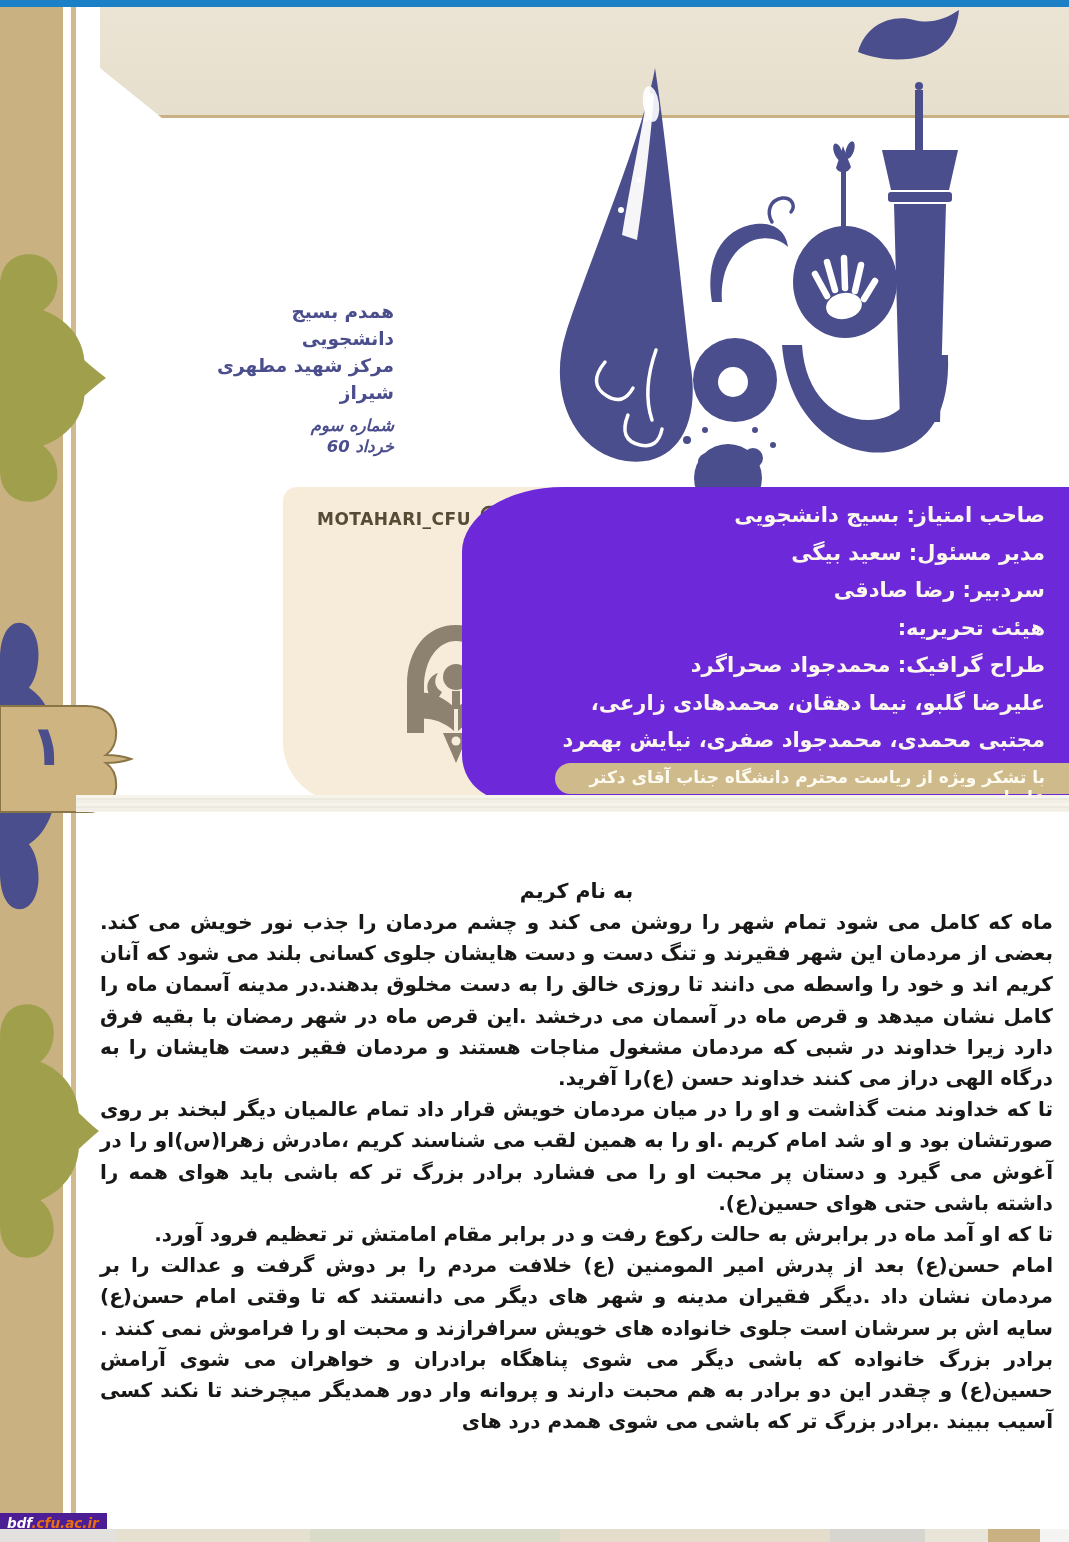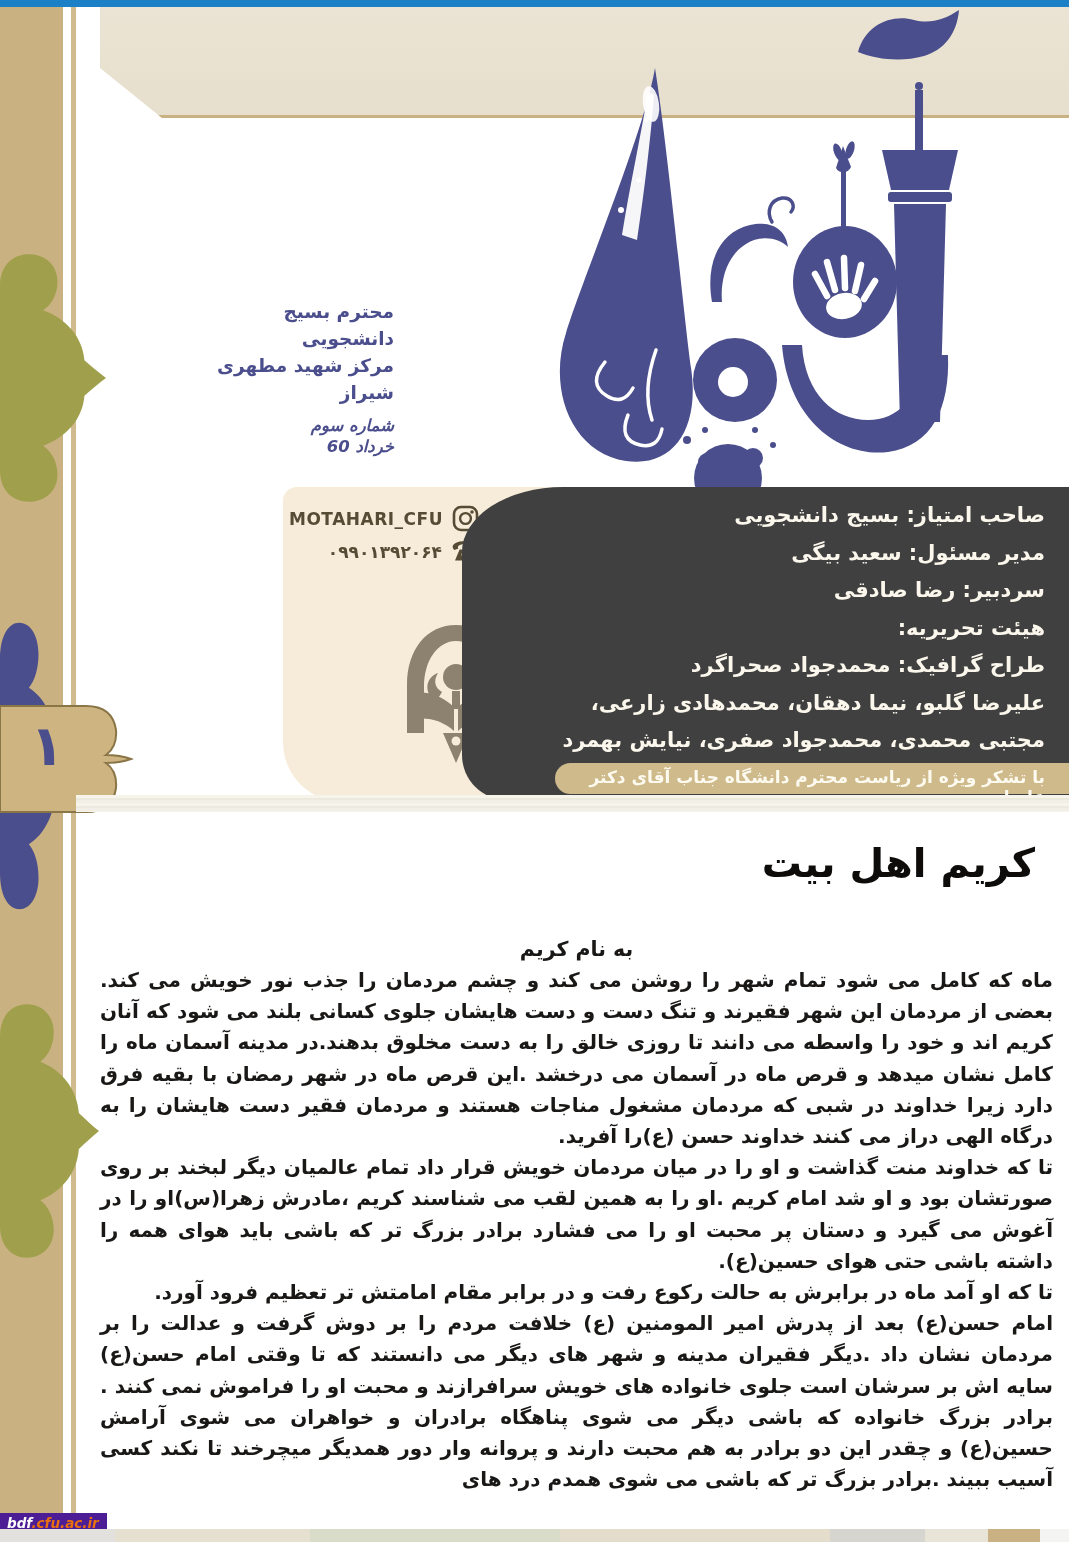--- a/index.html
+++ b/index.html
@@ -36,29 +36,29 @@
 
   
   .pub-block{position:absolute;left:198px;top:298px;width:196px;direction:rtl;text-align:right;color:#4b4e8c;}
   .pub-block .line{font-size:18.5px;font-weight:bold;line-height:27px;}
   .pub-block .sub{margin-top:9px;padding-left:28px;}
   .pub-block .subline{font-size:16.5px;font-weight:bold;line-height:21px;font-style:italic;}
 
   
   .panel-light{position:absolute;left:283px;top:487px;width:442px;height:315px;
     background:#f6ecd9;border-radius:14px 14px 70px 60px;}
-  .contact{position:absolute;left:34px;top:18px;width:162px;display:flex;flex-direction:column;gap:8px;}
+  .contact{position:absolute;left:34px;top:18px;width:162px;display:flex;flex-direction:row;gap:8px;}
   .contact .row{display:flex;align-items:center;justify-content:flex-end;gap:9px;direction:ltr;}
   .contact .handle{font-size:17px;font-weight:bold;letter-spacing:.5px;color:#564c36;}
   .contact .phone{font-size:17px;font-weight:bold;color:#564c36;direction:ltr;}
   .uni-logo{position:absolute;left:110px;top:128px;width:126px;height:152px;}
 
   
   .panel-dark{position:absolute;left:462px;top:487px;width:607px;height:313px;
-    background:#404040;border-radius:101px 0 0 45px / 65px 0 0 45px;}
+    background:#6d28d9;border-radius:101px 0 0 45px / 65px 0 0 45px;}
   .credit-lines{position:absolute;top:10px;right:0;width:100%;padding-right:24px;
     direction:rtl;text-align:right;color:#fbf7ec;font-size:21px;font-weight:bold;line-height:37.5px;}
   .thanks-strip{position:absolute;right:0;top:276px;width:514px;height:31px;background:#cfba8c;
     border-radius:16px 0 0 16px;direction:rtl;text-align:right;padding:4px 24px 0 0;
     color:#fdfaf0;font-size:17px;font-weight:bold;}
 
   
   .separator{position:absolute;left:76px;top:795px;width:993px;height:17px;
     background:repeating-linear-gradient(180deg,#f7f4ec 0 3px,#ecead e 3px 5px,#f2efe6 5px 8px);
     background:repeating-linear-gradient(180deg,#f7f4ec 0 3px,#eceade 3px 5px,#f2efe6 5px 8px);}
@@ -190,21 +190,21 @@
     </g>
 
     <g fill="none" stroke="#ffffff" stroke-width="3.5" stroke-linecap="round">
       <path d="M185,362 q-18,22 2,34 q16,10 26,-8"></path>
       <path d="M208,415 q-10,25 12,30 q18,4 22,-16"></path>
       <path d="M236,350 q-14,40 -4,70"></path>
     </g>
   </svg>
 
   <div class="pub-block">
-    <div class="line">محترم بسیج دانشجویی</div>
+    <div class="line">همدم بسیج دانشجویی</div>
     <div class="line">مرکز شهید مطهری شیراز</div>
     <div class="sub">
       <div class="subline">شماره سوم</div>
       <div class="subline">خرداد 60</div>
     </div>
   </div>
 
   <div class="panel-light">
     <div class="contact">
       <div class="row">
@@ -255,21 +255,20 @@
       <div>طراح گرافیک: محمدجواد صحراگرد</div>
       <div>علیرضا گلبو، نیما دهقان، محمدهادی زارعی،</div>
       <div>مجتبی محمدی، محمدجواد صفری، نیایش بهمرد</div>
     </div>
     <div class="thanks-strip">با تشکر ویژه از ریاست محترم دانشگاه جناب آقای دکتر علیدادی</div>
   </div>
 
   <div class="separator"></div>
 
   <div class="article">
-    <h1>کریم اهل بیت</h1>
     <div class="lead">به نام کریم</div>
     <p>ماه که کامل می شود تمام شهر را روشن می کند و چشم مردمان را جذب نور خویش می کند. بعضی از مردمان این شهر فقیرند و تنگ دست و دست هایشان جلوی کسانی بلند می شود که آنان کریم اند و خود را واسطه می دانند تا روزی خالق را به دست مخلوق بدهند.در مدینه آسمان ماه را کامل نشان میدهد و قرص ماه در آسمان می درخشد .این قرص ماه در شهر رمضان با بقیه فرق دارد زیرا خداوند در شبی که مردمان مشغول مناجات هستند و مردمان فقیر دست هایشان را به درگاه الهی دراز می کنند خداوند حسن (ع)را آفرید.</p>
     <p>تا که خداوند منت گذاشت و او را در میان مردمان خویش قرار داد تمام عالمیان دیگر لبخند بر روی صورتشان بود و او شد امام کریم .او را به همین لقب می شناسند کریم ،مادرش زهرا(س)او را در آغوش می گیرد و دستان پر محبت او را می فشارد برادر بزرگ تر که باشی باید هوای همه را داشته باشی حتی هوای حسین(ع).</p>
     <p>تا که او آمد ماه در برابرش به حالت رکوع رفت و در برابر مقام امامتش تر تعظیم فرود آورد.</p>
     <p>امام حسن(ع) بعد از پدرش امیر المومنین (ع) خلافت مردم را بر دوش گرفت و عدالت را بر مردمان نشان داد .دیگر فقیران مدینه و شهر های دیگر می دانستند که تا وقتی امام حسن(ع) سایه اش بر سرشان است جلوی خانواده های خویش سرافرازند و محبت او را فراموش نمی کنند . برادر بزرگ خانواده که باشی دیگر می شوی پناهگاه برادران و خواهران می شوی آرامش حسین(ع) و چقدر این دو برادر به هم محبت دارند و پروانه وار دور همدیگر میچرخند تا نکند کسی آسیب ببیند .برادر بزرگ تر که باشی می شوی همدم درد های</p>
   </div>
 
   <div class="watermark">
     <span class="wm-bold">bdf</span><span class="wm-rest">.cfu.ac.ir</span>
   </div>

